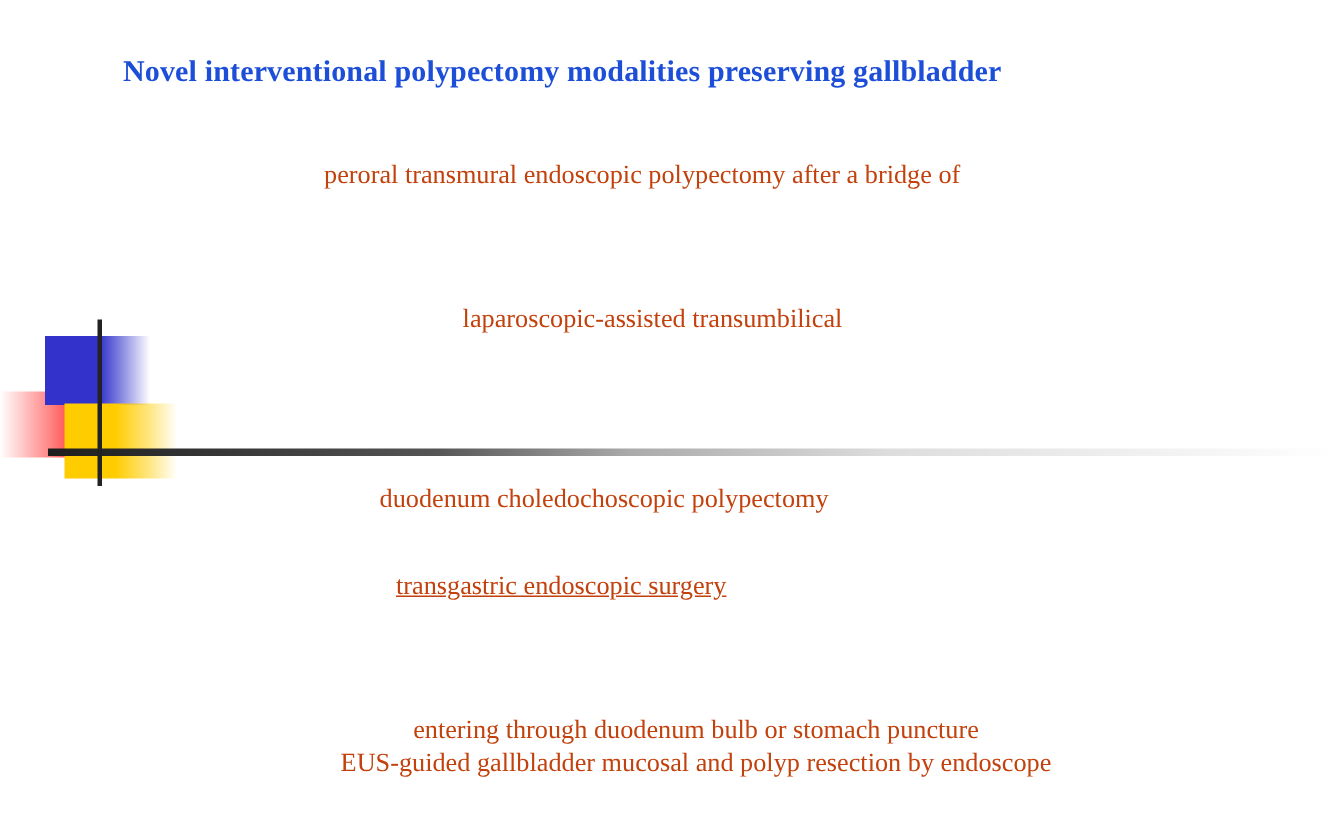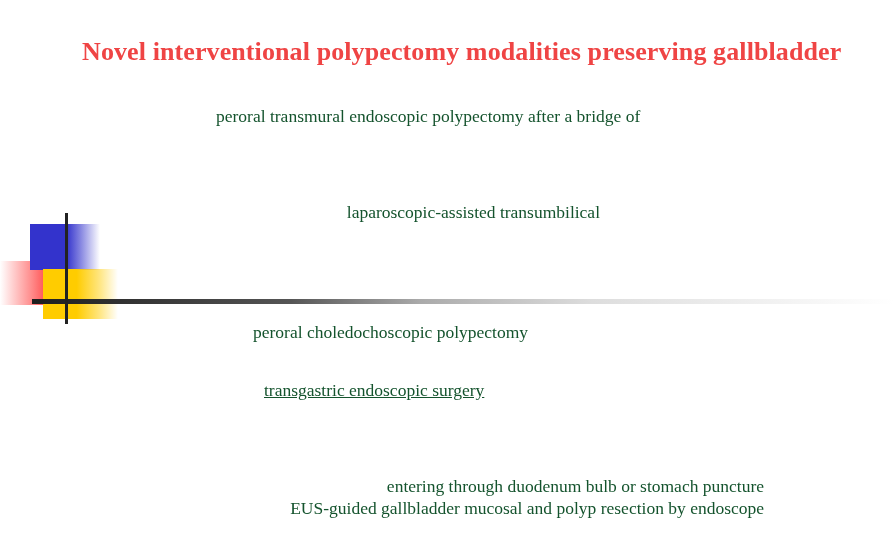--- a/index.html
+++ b/index.html
@@ -4,31 +4,31 @@
   <style>
     html, body { margin: 0; padding: 0; }
     body {
       width: 894px; height: 554px; position: relative; overflow: hidden;
       background: #ffffff;
       font-family: "DejaVu Serif", "Liberation Serif", serif;
     }
     .title {
       position: absolute; left: 82px; top: 37px; width: 760px;
       font-family: "Liberation Serif", serif;
-      font-weight: bold; font-size: 26px; color: #ef4444;
+      font-weight: bold; font-size: 20px; color: #1d4ed8;
       white-space: nowrap; letter-spacing: 0.1px;
     }
     .item {
-      position: absolute; color: #14532d;
+      position: absolute; color: #c2410c;
       font-family: "Liberation Serif", serif;
       font-size: 17.5px; line-height: 22px;
       white-space: nowrap;
     }
     .item .line { display: block; }
-    .item.center { text-align: right; }
+    .item.center { text-align: center; }
 
     
     .deco { position: absolute; }
     .blue-sq {
       left: 30px; top: 224px; width: 70px; height: 46px;
       background: linear-gradient(to right, #3333cc 0%, #3333cc 52%, rgba(51,51,204,0.6) 72%, rgba(51,51,204,0) 100%);
     }
     .yellow-sq {
       left: 43px; top: 269px; width: 75px; height: 50px;
       background: linear-gradient(to right, #ffcc00 0%, #ffcc00 45%, rgba(255,204,0,0.5) 75%, rgba(255,204,0,0) 100%);
@@ -60,21 +60,21 @@
 
   <div class="item" style="left:216px; top:105px;">
     <span class="line">peroral transmural endoscopic polypectomy after a bridge of</span>
   </div>
 
   <div class="item center" style="left:270px; top:201px; width:330px;">
     <span class="line">laparoscopic-assisted transumbilical</span>
   </div>
 
   <div class="item" style="left:253px; top:321px;">
-    <span class="line">peroral choledochoscopic polypectomy</span>
+    <span class="line">duodenum choledochoscopic polypectomy</span>
   </div>
 
   <div class="item" style="left:264px; top:379px;text-decoration:underline;">
     <span class="line">transgastric endoscopic surgery</span>
   </div>
 
   <div class="item center" style="left:164px; top:475px; width:600px;">
     <span class="line">entering through duodenum bulb or stomach puncture</span>
     <span class="line">EUS-guided gallbladder mucosal and polyp resection by endoscope</span>
   </div>

